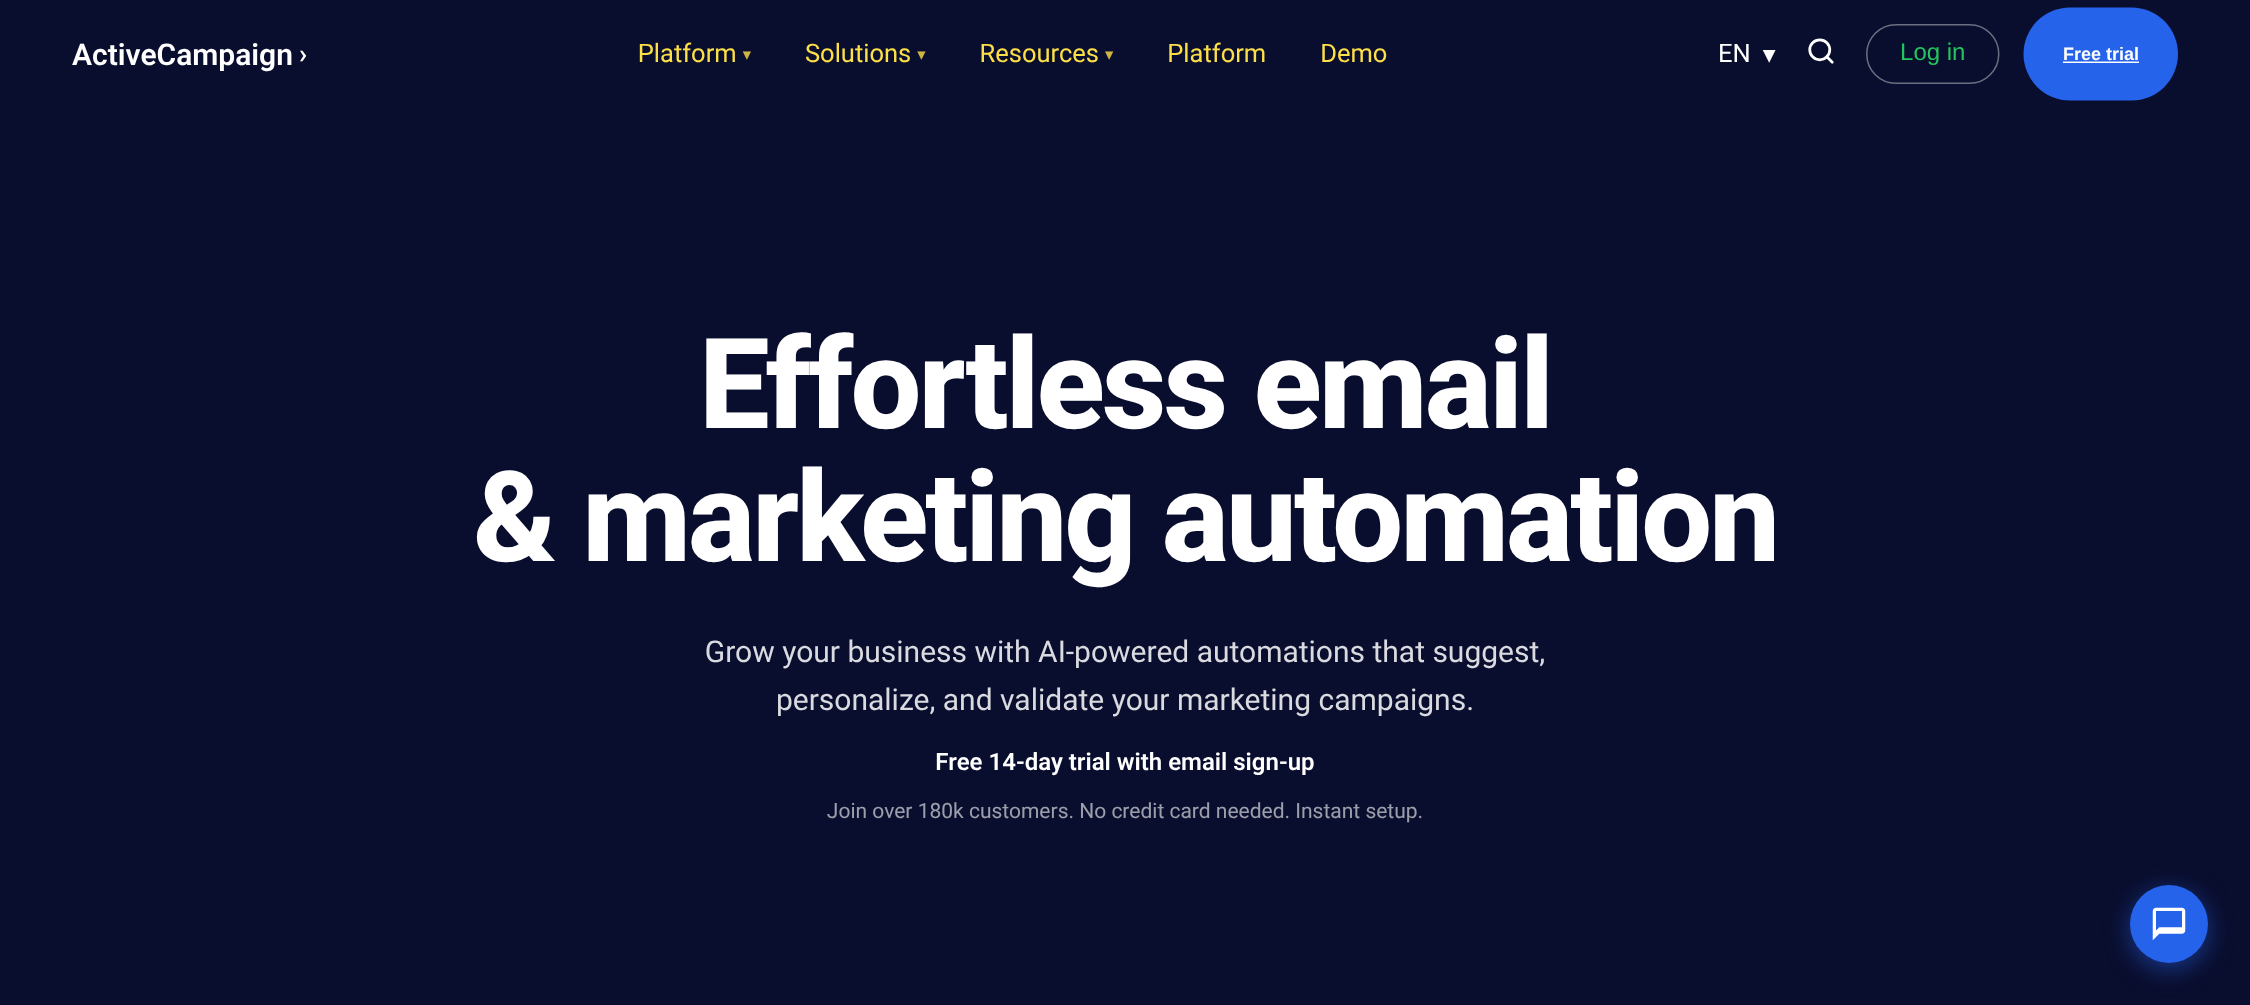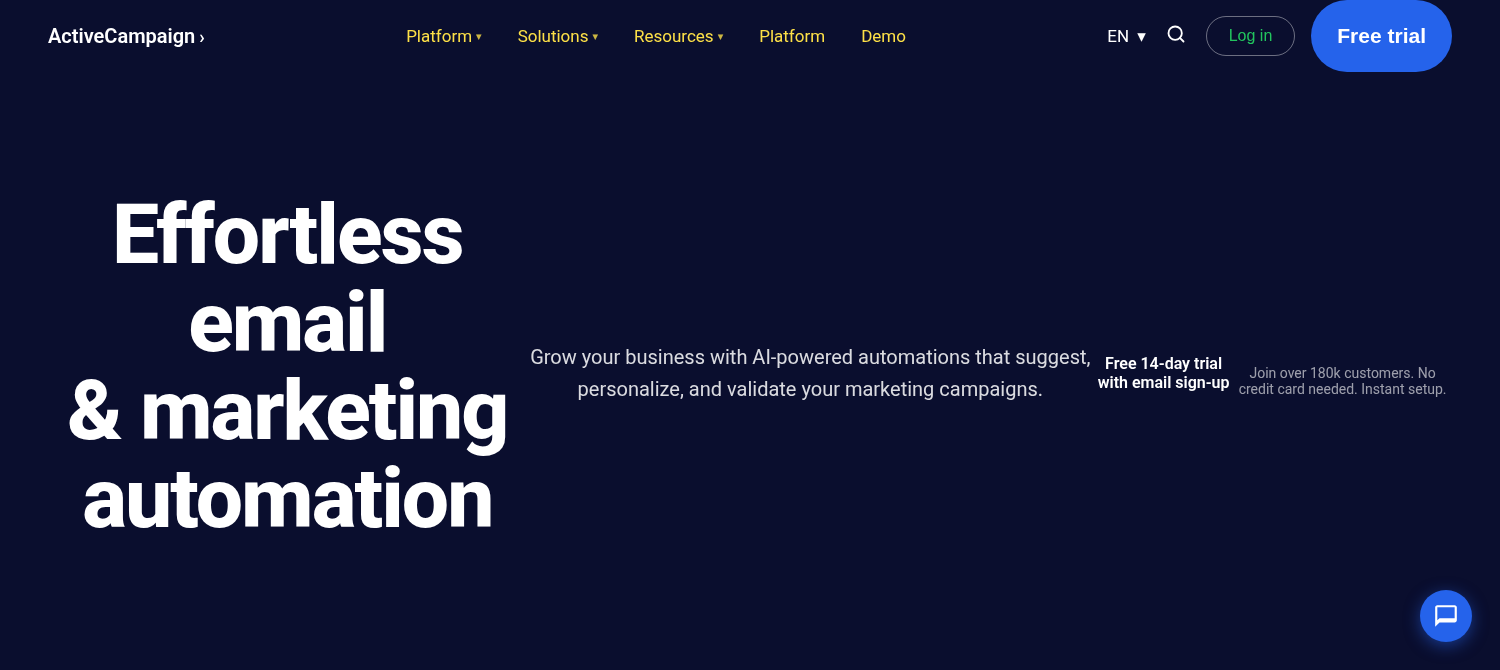--- a/index.html
+++ b/index.html
@@ -103,29 +103,30 @@
       font-weight: 500;
       cursor: pointer;
     }
 
     .btn-free-trial {
       background: #2563eb;
       border: none;
       color: #ffffff;
       padding: 24px 26px;
       border-radius: 50px;
-      font-size: 21px;
-      font-weight: 600;
-      cursor: pointer;
+      font-size: 12px;
+      font-weight: 600;
+      cursor: pointer;
+      text-decoration: underline;
     }
 
     
     .hero {
       display: flex;
-      flex-direction: row;
+      flex-direction: column;
       align-items: center;
       justify-content: center;
       text-align: center;
       padding: 40px 48px 20px;
       min-height: calc(670px - 72px);
     }
 
     .hero-title {
       font-size: 84px;
       font-weight: 800;

